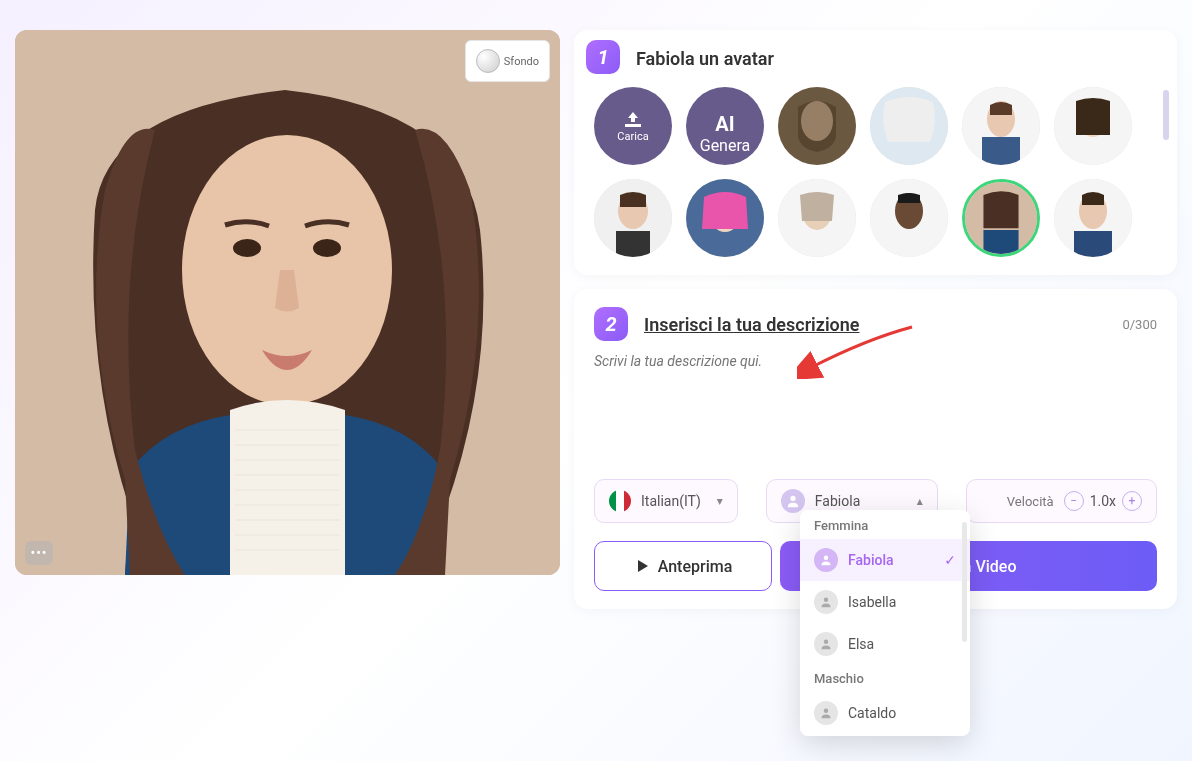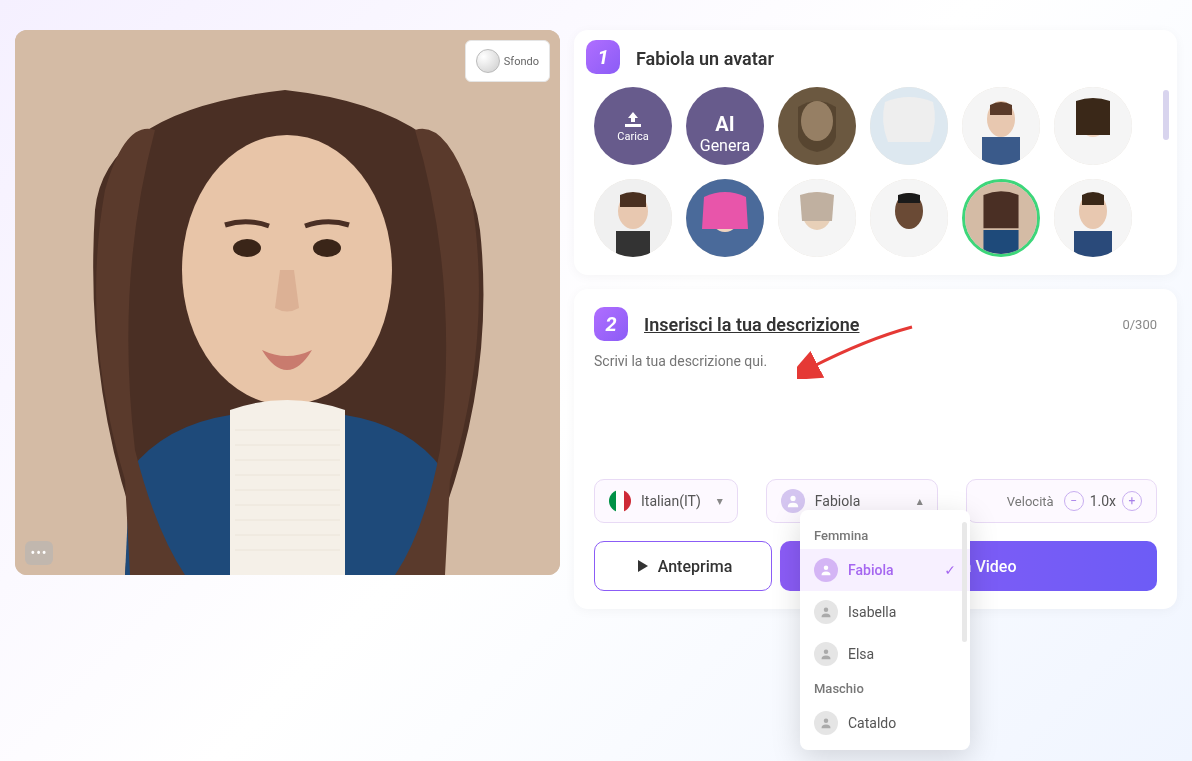--- a/index.html
+++ b/index.html
@@ -20,39 +20,39 @@
 .avatar-grid { display: flex; flex-wrap: wrap; gap: 14px; margin-top: 18px; }
 .avatar-tile { width: 78px; height: 78px; border-radius: 50%; overflow: hidden; cursor: pointer; position: relative; display: flex; flex-direction: column; align-items: center; justify-content: center; flex: 0 0 78px; }
 .avatar-tile.purple { background: #675b8c; color: #fff; }
 .avatar-tile-label { font-size: 11px; margin-top: 2px; }
 .avatar-tile-sub { font-size: 16px; text-align: right; }
 .avatar-tile.selected { border: 3px solid #3dd67a; }
 .avatar-tile.photo { background: #e8e0d5; }
 .avatar-scroll { position: absolute; right: 8px; top: 60px; width: 6px; height: 50px; background: #d8d4ee; border-radius: 3px; }
 .step2-header { display: flex; justify-content: space-between; align-items: center; }
 .counter { font-size: 13px; color: #888; }
-.desc-input { width: 100%; border: none; outline: none; margin-top: 12px; font-size: 14px; color: #aaa; resize: none; height: 110px; }
+.desc-input { width: 100%; border: none; outline: none; margin-top: 12px; font-size: 14px; color: #aaa; font-style: italic; resize: none; height: 110px; }
 .arrow-annotation { position: absolute; top: 30px; right: 260px; pointer-events: none; }
 .controls-row { display: flex; gap: 28px; margin-top: 12px; }
 .select-box { flex: 1; height: 44px; background: #fdf9ff; border: 1px solid #e8daf5; border-radius: 10px; display: flex; align-items: center; padding: 0 14px; gap: 10px; cursor: pointer; position: relative; }
 .select-box.voice { flex: 0 0 172px; }
 .select-box.speed { flex: 0 0 168px; padding-left: 40px; }
 .flag { width: 22px; height: 22px; border-radius: 50%; background: linear-gradient(90deg, #009246 33%, #ffffff 33% 66%, #ce2b37 66%); }
 .select-text { flex: 1; font-size: 14px; color: #555; }
 .chev { color: #888; font-size: 12px; }
 .person-icon { width: 24px; height: 24px; border-radius: 50%; background: #d4c5f0; display: flex; align-items: center; justify-content: center; }
 .person-icon svg { width: 14px; height: 14px; }
 .speed-text { font-size: 13px; color: #777; }
 .speed-controls { display: flex; align-items: center; gap: 6px; margin-left: auto; }
 .speed-btn { width: 20px; height: 20px; border-radius: 50%; border: 1.5px solid #c8aef0; display: flex; align-items: center; justify-content: center; color: #a780e8; font-size: 12px; cursor: pointer; }
 .speed-val { font-size: 14px; color: #555; }
 .action-row { display: flex; gap: 8px; margin-top: 18px; }
 .preview-btn { flex: 0 0 178px; height: 50px; border: 1.5px solid #8b5cf6; background: #fff; border-radius: 10px; display: flex; align-items: center; justify-content: center; gap: 8px; cursor: pointer; color: #333; font-size: 16px; font-weight: 500; }
 .generate-btn { flex: 1; height: 50px; background: linear-gradient(90deg, #8b5cf6, #6d5cf6); border-radius: 10px; display: flex; align-items: center; justify-content: center; color: #fff; font-size: 16px; font-weight: 500; cursor: pointer; }
-.dropdown-panel { position: absolute; top: 510px; left: 800px; width: 170px; background: #fff; border-radius: 8px; box-shadow: 0 8px 30px rgba(0,0,0,0.15); padding: 12px 0; z-index: 100; max-height: 240px; overflow: hidden; }
+.dropdown-panel { position: absolute; top: 510px; left: 800px; width: 170px; background: #fff; border-radius: 8px; box-shadow: 0 8px 30px rgba(0,0,0,0.15); padding: 2px 0; z-index: 100; max-height: 240px; overflow: hidden; }
 .dd-scroll { position: absolute; right: 3px; top: 12px; width: 5px; height: 120px; background: #e8e8e8; border-radius: 3px; }
 .dd-group { font-size: 13px; color: #777; padding: 6px 14px; font-weight: 500; }
 .dd-item { display: flex; align-items: center; gap: 10px; padding: 9px 14px; cursor: pointer; }
 .dd-item.selected { background: #f7f0ff; }
 .dd-item.selected .dd-name { color: #a566f0; font-weight: 500; }
 .dd-icon { width: 24px; height: 24px; border-radius: 50%; background: #e5e5e5; display: flex; align-items: center; justify-content: center; }
 .dd-icon.sel { background: #d4b5f5; }
 .dd-name { font-size: 14px; color: #555; flex: 1; }
 .dd-check { color: #a566f0; font-size: 14px; }
 .upload-icon svg, .ai-text { color: #fff; }

